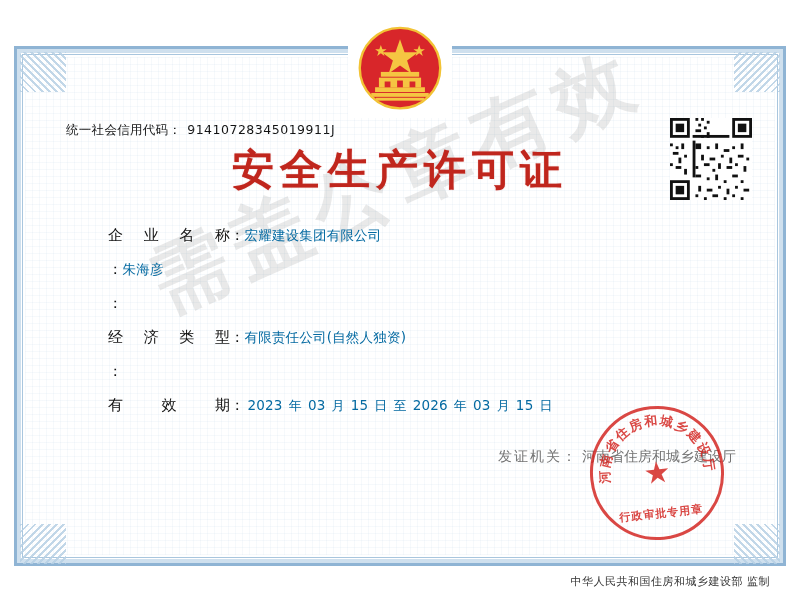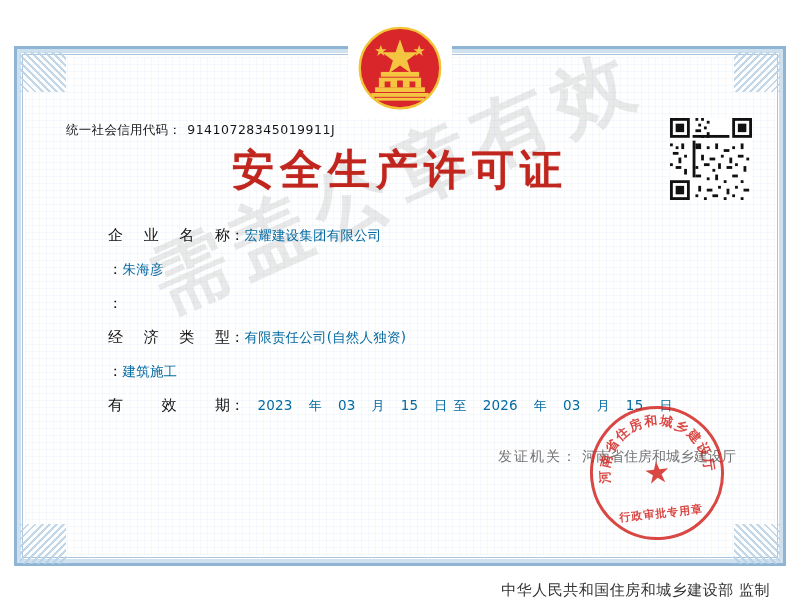--- a/index.html
+++ b/index.html
@@ -154,21 +154,21 @@
     letter-spacing: .2px;
   }
 
   
   .validity {
     display: flex;
     align-items: baseline;
     font-size: 13.5px;
   }
   .validity span { white-space: nowrap; }
-  .dt { margin: 0 13px; }
+  .dt { margin: 0 3px; }
   .unit { margin: 0 3px; font-size: 13px; }
 
   
   .issuer {
     position: absolute;
     right: 64px;
     top: 448px;
     text-align: right;
     font-size: 14px;
     color: #737373;
@@ -230,22 +230,22 @@
     transform: rotate(-24deg);
     z-index: 2;
     pointer-events: none;
     white-space: nowrap;
   }
 
   
   .footer {
     position: absolute;
     right: 30px;
-    bottom: 0;
-    font-size: 15px;
+    bottom: 11px;
+    font-size: 11px;
     color: #333;
     letter-spacing: .5px;
   }
 
   
   .guilloche {
     position: absolute;
     left: 25px; top: 57px;
     width: 750px; height: 498px;
     background:
@@ -390,21 +390,20 @@
     </div>
 
     <div class="field-row">
       <span class="field-label">经济类型</span>
       <span class="field-colon">：</span>
       <span class="field-value">有限责任公司(自然人独资)</span>
     </div>
 
     <div class="field-row">
       <span class="field-colon">：</span>
-      <span class="field-value">建筑施工</span>
     </div>
 
     <div class="field-row">
       <span class="field-label">有效期</span>
       <span class="field-colon">：</span>
       <span class="field-value validity">
         <span class="dt">2023</span>
         <span class="unit">年</span>
         <span class="dt">03</span>
         <span class="unit">月</span>

